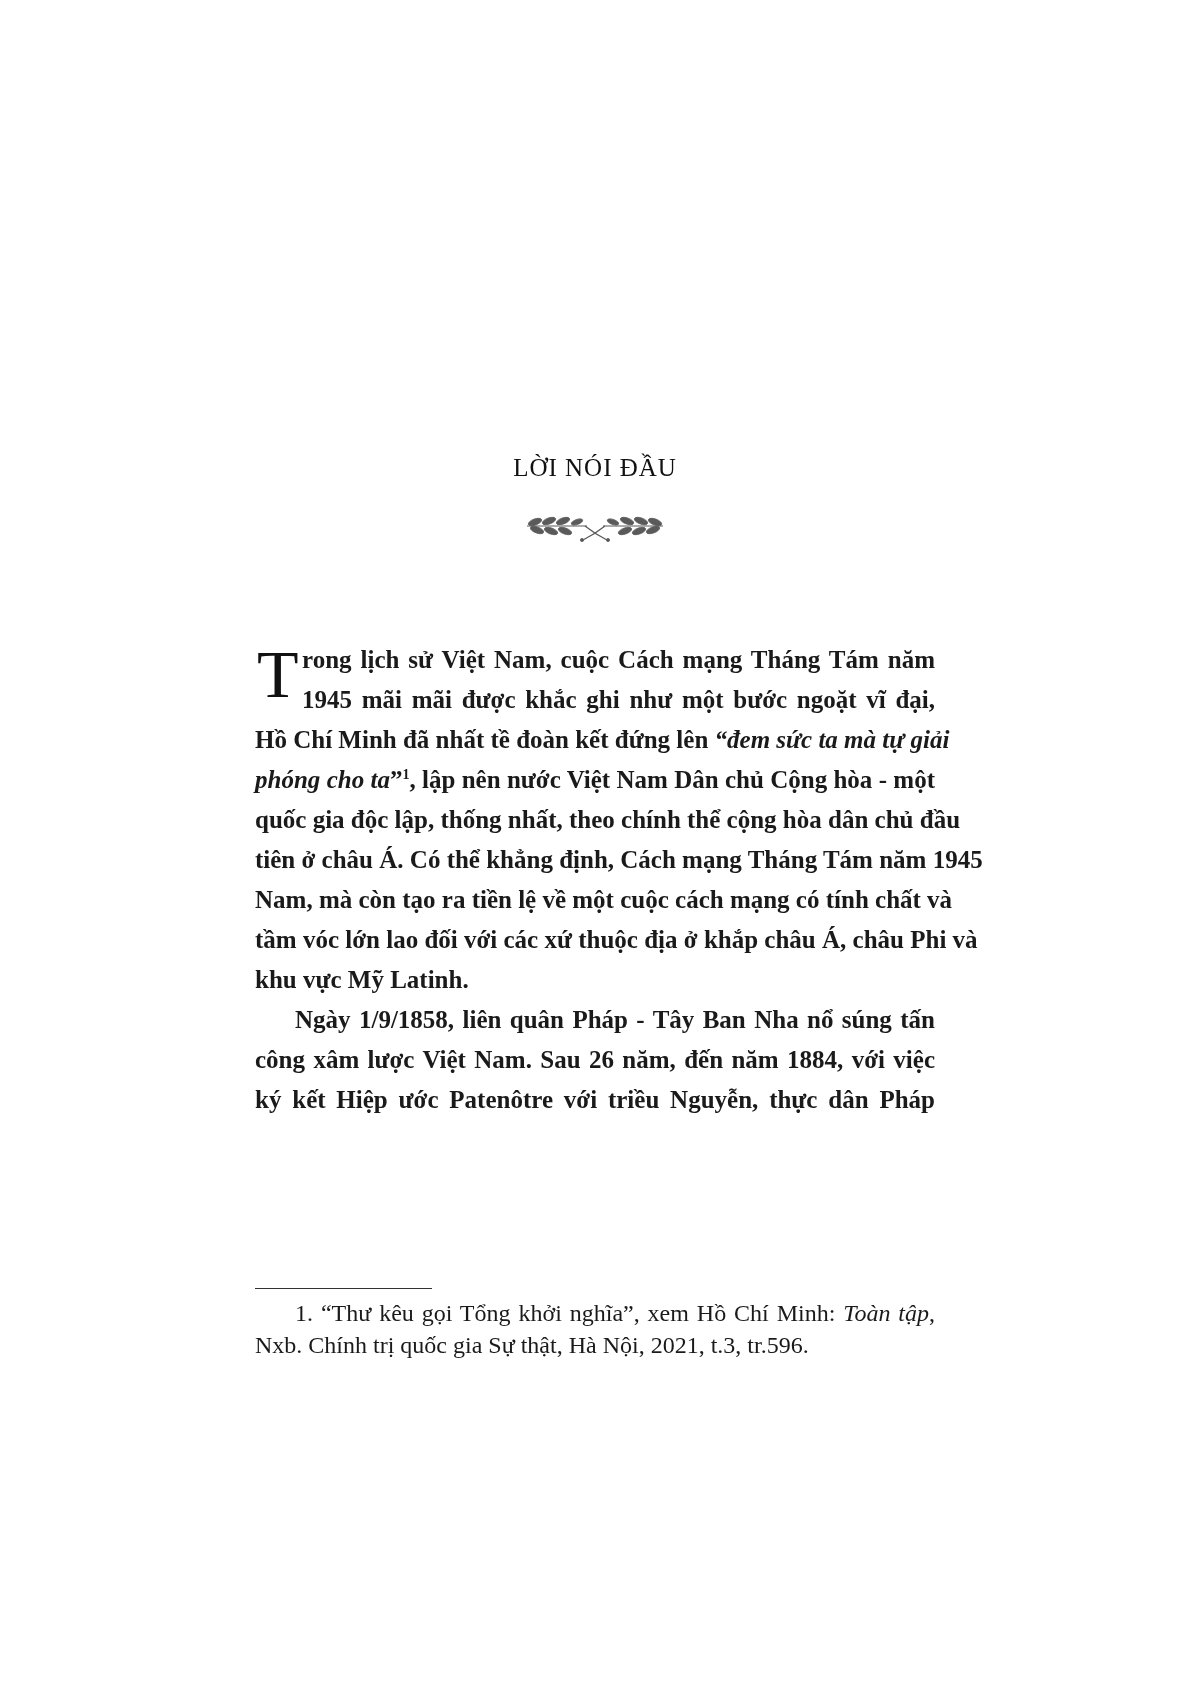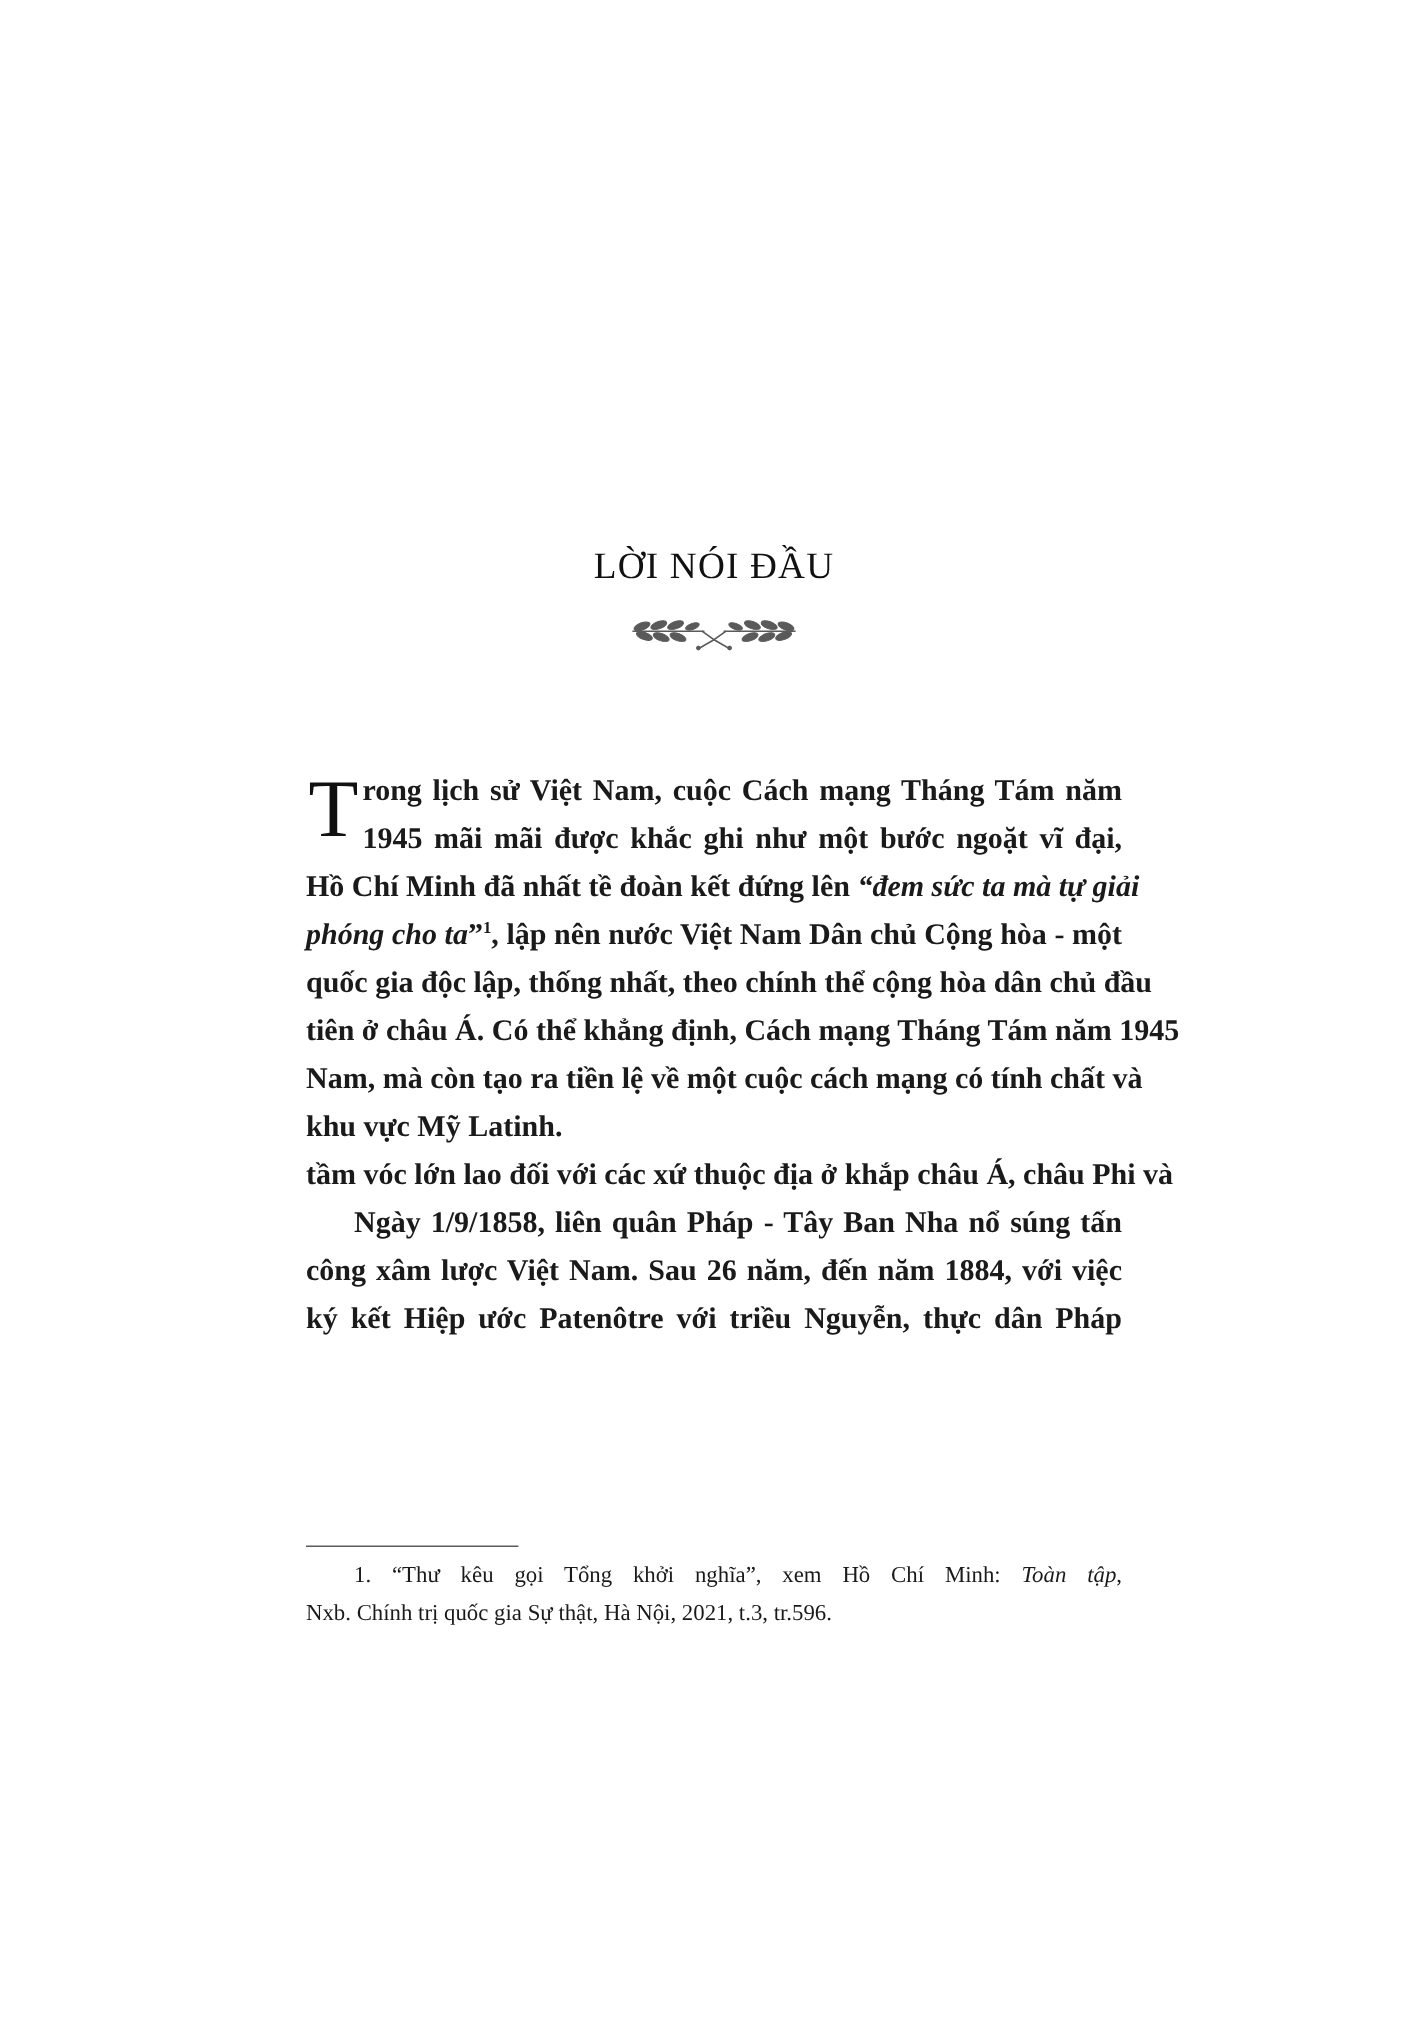--- a/index.html
+++ b/index.html
@@ -1,21 +1,21 @@
 <!DOCTYPE html>
 <html><head>
 <meta charset="utf-8">
 <style>
   html, body { margin: 0; padding: 0; background: #ffffff; }
   body { width: 1190px; height: 1684px; position: relative; overflow: hidden; color: #1a1a1a; }
   .page { position: absolute; left: 0; top: 0; width: 1190px; height: 1684px; background: #fff; }
   .title {
     position: absolute; left: 0; width: 1190px; top: 454px; text-align: center;
     font-family: "Liberation Serif", "DejaVu Serif", serif;
-    font-size: 31px; letter-spacing: 1px; color: #111; font-weight: normal; margin: 0;
+    font-size: 25px; letter-spacing: 1px; color: #111; font-weight: normal; margin: 0;
   }
   .ornament { position: absolute; left: 525px; top: 512px; width: 140px; height: 32px; }
   .body-text {
     position: absolute; left: 255px; top: 640px; width: 680px;
     font-family: "Liberation Serif", "DejaVu Serif", serif;
     font-size: 25px; line-height: 40px; color: #1a1a1a; text-align: justify;
   }
   .line { display: block; height: 40px; white-space: nowrap; text-align: justify; text-align-last: justify; font-weight: bold; }
   .line.last { text-align-last: left; }
   .line.indent { padding-left: 40px; }
@@ -24,21 +24,21 @@
     position: absolute; left: 2px; top: 4px;
     font-family: "Liberation Serif", "DejaVu Serif", serif;
     font-size: 68px; line-height: 60px; color: #111;
   }
   em { font-style: italic; }
   sup { font-size: 14px; line-height: 0; vertical-align: super; }
   .fn-rule { position: absolute; left: 255px; top: 1288px; width: 177px; height: 0; border-top: 1.5px solid #333; }
   .footnote {
     position: absolute; left: 255px; top: 1297px; width: 680px;
     font-family: "Liberation Serif", "DejaVu Serif", serif;
-    font-size: 19px; line-height: 32px; color: #1a1a1a;
+    font-size: 24px; line-height: 32px; color: #1a1a1a;
   }
   .fn-line { display: block; white-space: nowrap; text-align: justify; text-align-last: justify; }
   .fn-line.indent { padding-left: 40px; }
   .fn-line.last { text-align-last: left; }
 </style>
 </head>
 <body>
 
 <div class="page">
 
@@ -75,22 +75,22 @@
   <div class="body-text">
     <span class="dropcap">T</span>
 
     <span class="line dropindent">rong lịch sử Việt Nam, cuộc Cách mạng Tháng Tám năm</span>
     <span class="line dropindent">1945 mãi mãi được khắc ghi như một bước ngoặt vĩ đại,</span>
     <span class="line"><span>Hồ Chí Minh đã nhất tề đoàn kết đứng lên </span><em>“đem sức ta mà tự giải</em></span>
     <span class="line"><em>phóng cho ta</em><span>”</span><sup>1</sup><span>, lập nên nước Việt Nam Dân chủ Cộng hòa - một</span></span>
     <span class="line">quốc gia độc lập, thống nhất, theo chính thể cộng hòa dân chủ đầu</span>
     <span class="line">tiên ở châu Á. Có thể khẳng định, Cách mạng Tháng Tám năm 1945</span>
     <span class="line">Nam, mà còn tạo ra tiền lệ về một cuộc cách mạng có tính chất và</span>
+    <span class="line">tầm vóc lớn lao đối với các xứ thuộc địa ở khắp châu Á, châu Phi và</span>
     <span class="line last">khu vực Mỹ Latinh.</span>
-    <span class="line">tầm vóc lớn lao đối với các xứ thuộc địa ở khắp châu Á, châu Phi và</span>
 
     <span class="line indent">Ngày 1/9/1858, liên quân Pháp - Tây Ban Nha nổ súng tấn</span>
     <span class="line">công xâm lược Việt Nam. Sau 26 năm, đến năm 1884, với việc</span>
     <span class="line">ký kết Hiệp ước Patenôtre với triều Nguyễn, thực dân Pháp</span>
   </div>
 
   <div class="fn-rule"></div>
 
   <div class="footnote">
     <span class="fn-line indent"><span>1. “Thư kêu gọi Tổng khởi nghĩa”, xem Hồ Chí Minh: </span><em>Toàn tập</em><span>,</span></span>

